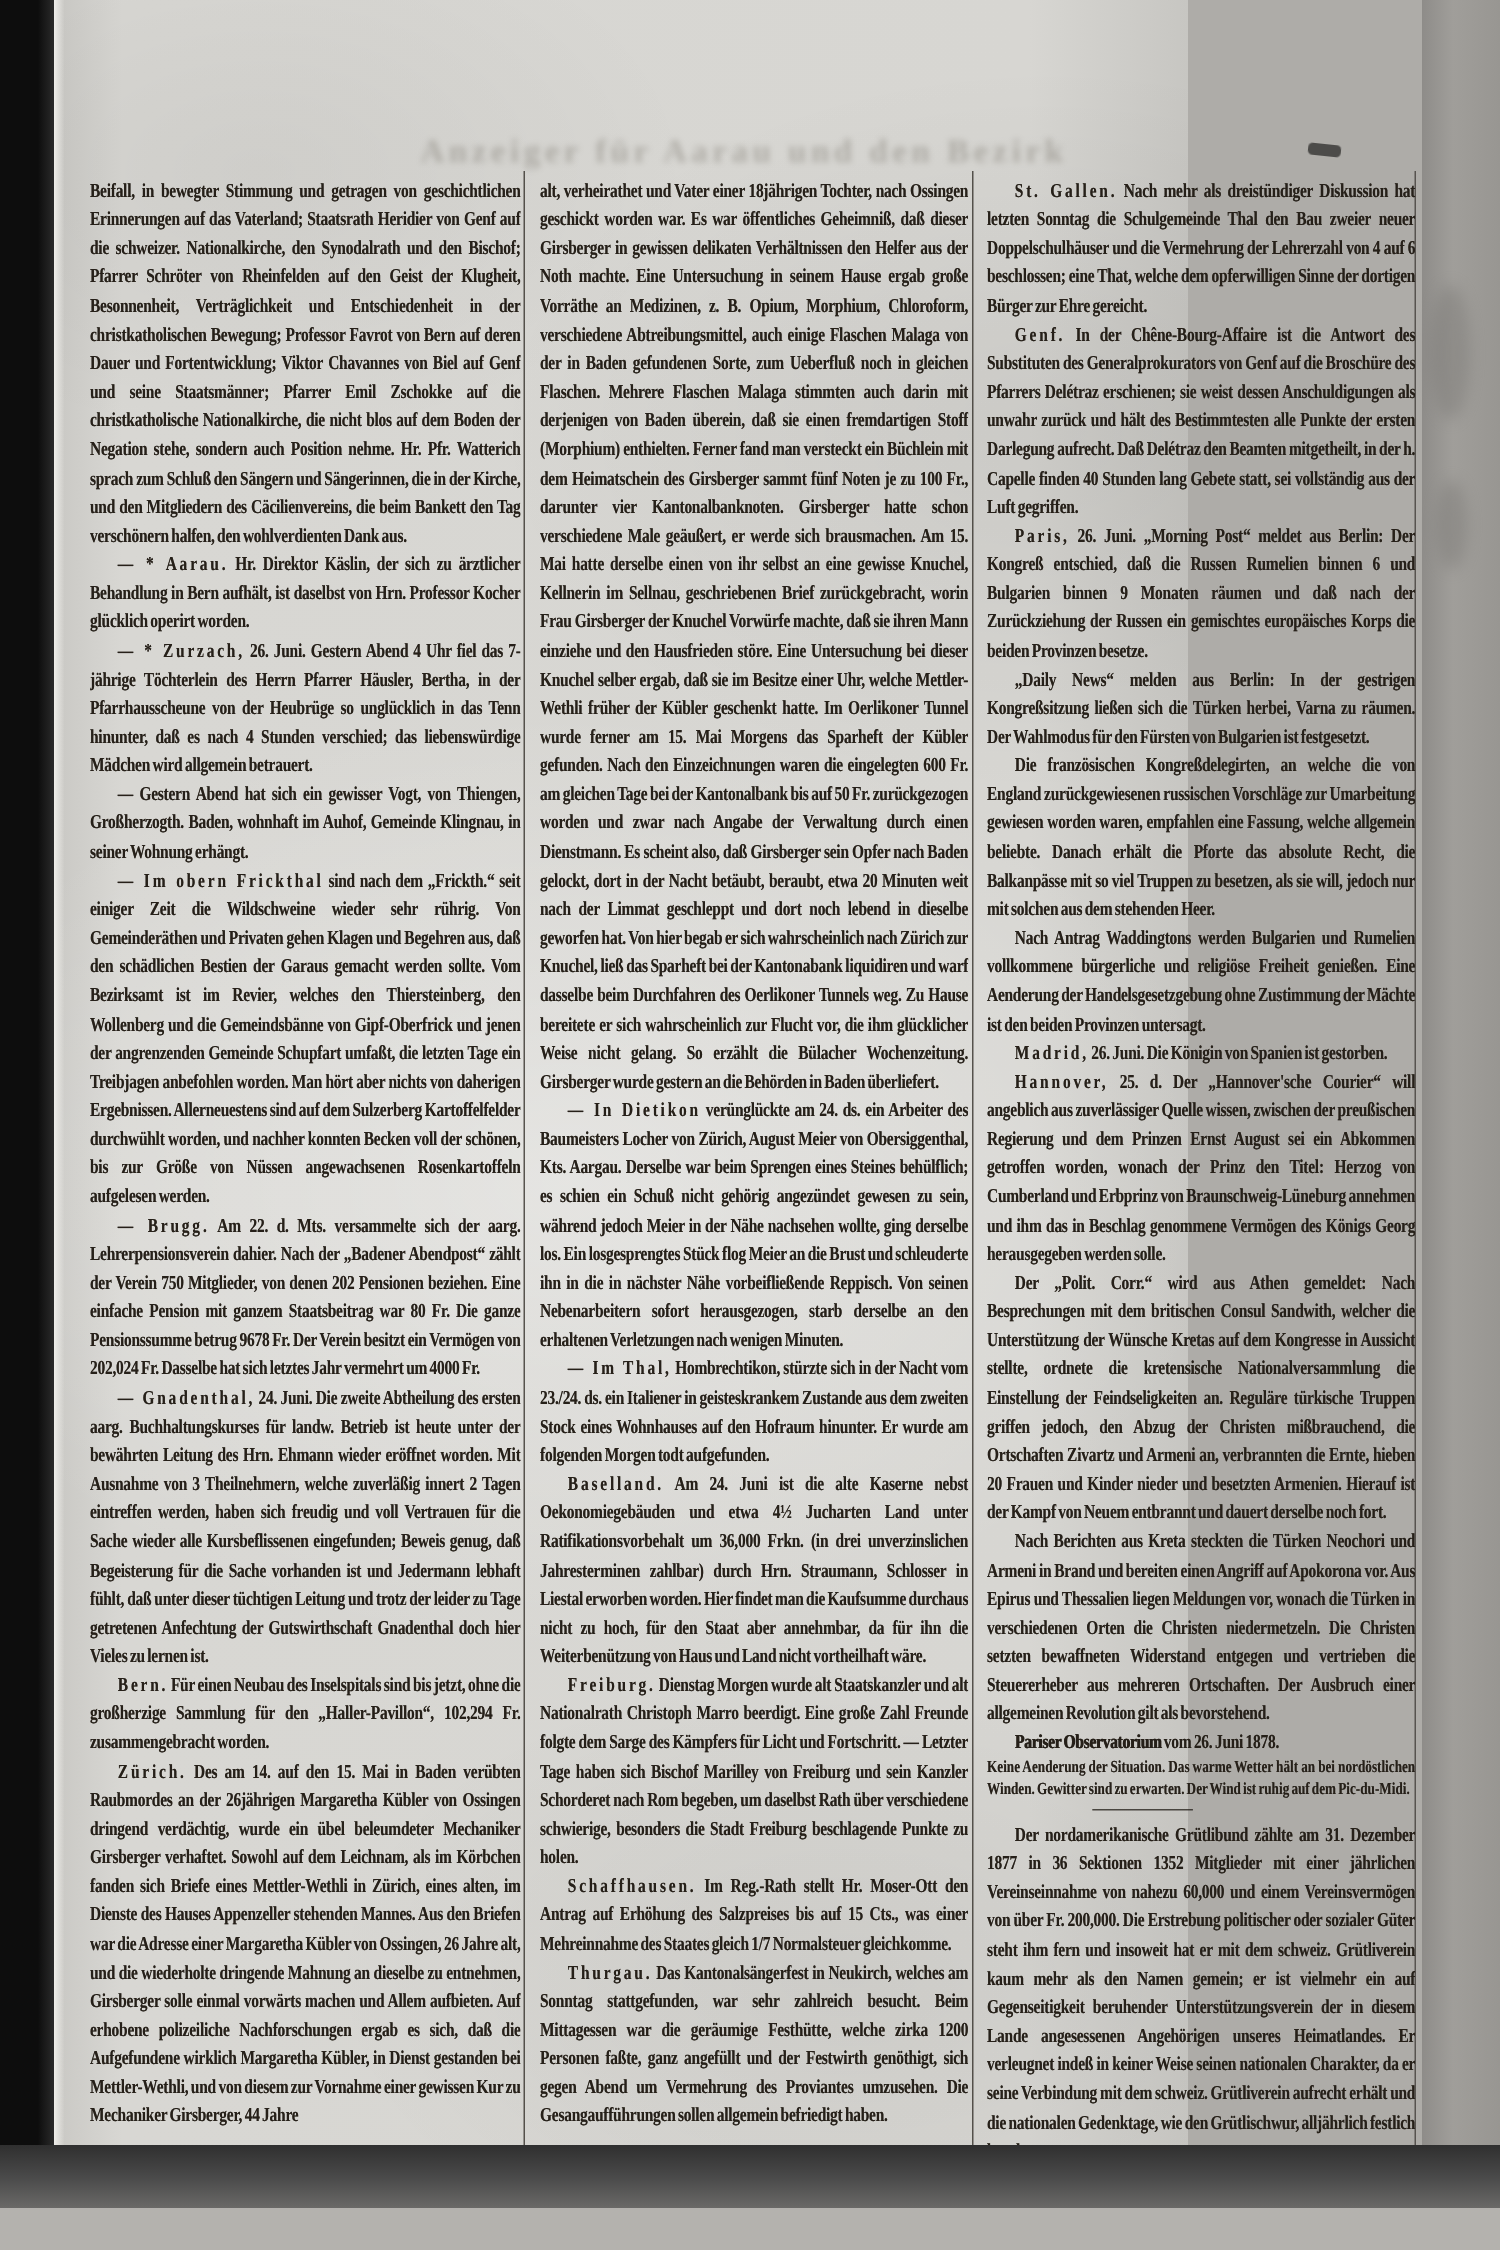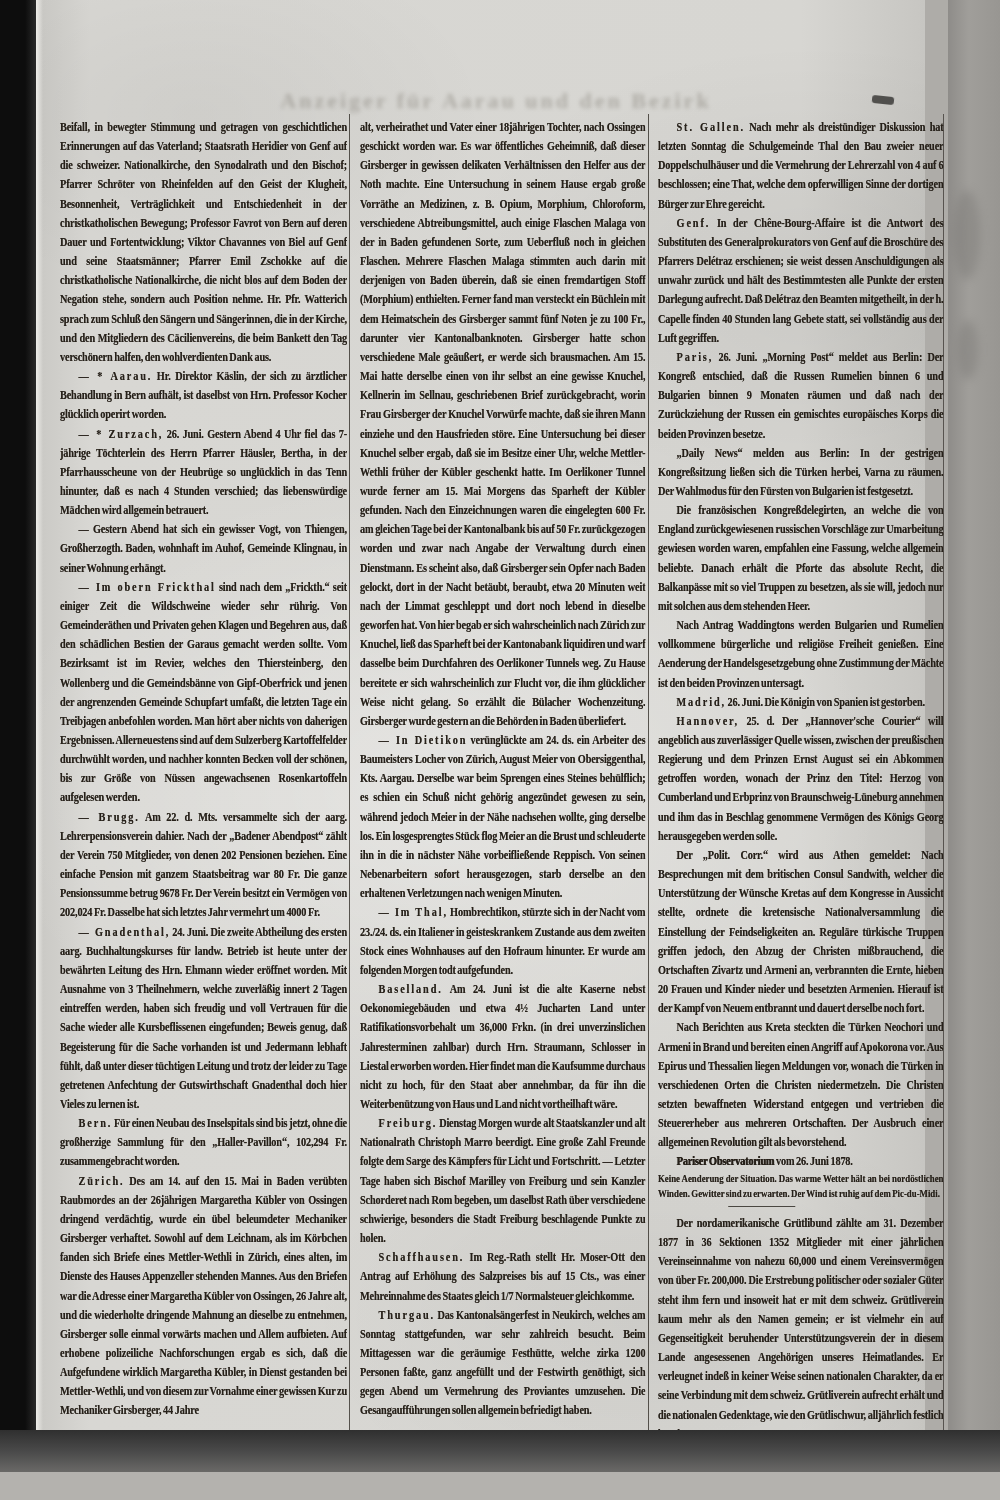--- a/index.html
+++ b/index.html
@@ -3,21 +3,21 @@
 <meta charset="utf-8">
 <style>
   html,body{margin:0;padding:0;}
   body{
     width:1000px;height:1500px;position:relative;overflow:hidden;
     background:#aeaca8;
     font-family:"Liberation Serif","DejaVu Serif",serif;
   }
   
   .page{
-    position:absolute;left:36px;top:0;width:889px;height:1432px;
+    position:absolute;left:36px;top:0;width:756px;height:1432px;
     background:
       radial-gradient(ellipse 420px 260px at 18% 8%, rgba(0,0,0,0.045), transparent 70%),
       radial-gradient(ellipse 520px 340px at 88% 20%, rgba(0,0,0,0.06), transparent 72%),
       radial-gradient(ellipse 600px 420px at 45% 55%, rgba(255,255,255,0.35), transparent 75%),
       radial-gradient(ellipse 500px 300px at 70% 92%, rgba(0,0,0,0.05), transparent 70%),
       linear-gradient(90deg,#c9c8c4 0%,#d8d7d3 6%,#d7d6d2 86%,#c7c6c2 100%);
     background-color:#d5d4d0;
   }
   .page::before{ 
     content:"";position:absolute;left:0;top:0;width:7px;height:100%;

